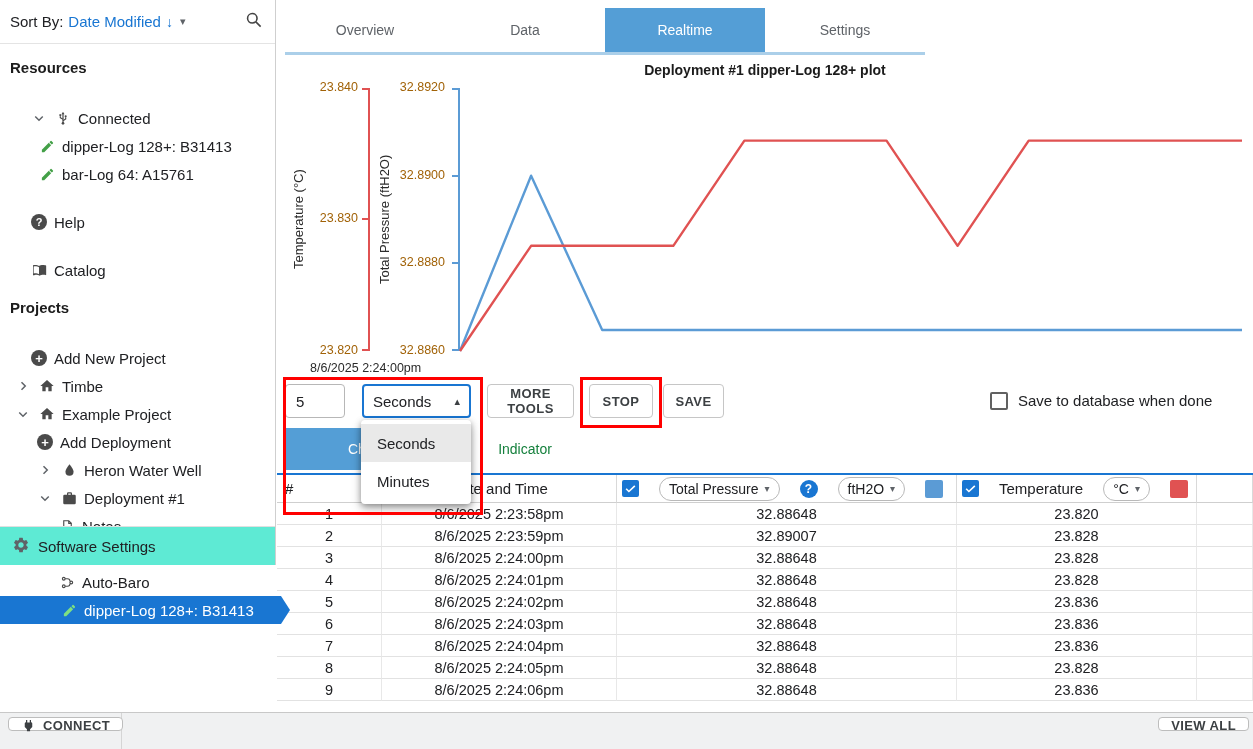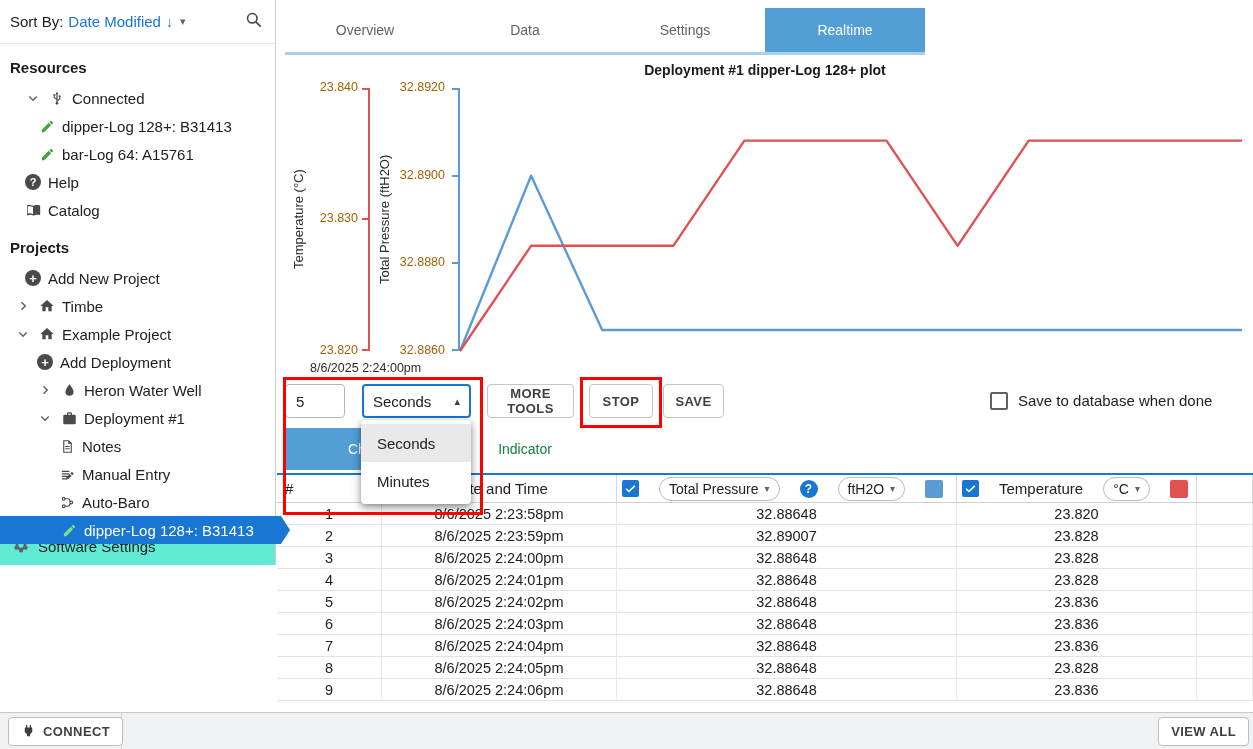--- a/index.html
+++ b/index.html
@@ -9,21 +9,21 @@
   .sidebar { position:absolute; left:0; top:0; width:276px; height:565px; background:#fff; border-right:1px solid #cfcfcf; }
   .sortbar { height:44px; display:flex; align-items:center; padding:0 12px 0 10px; border-bottom:1px solid #e4e4e4; gap:5px; }
   .sortbar .lab { font-size:15px; color:#202124; }
   .sortbar .val { font-size:15px; color:#1976d2; cursor:pointer; }
   .sortbar .dirarrow { color:#1976d2; font-size:14px; }
   .sortbar .caret { color:#5f6368; font-size:11px; margin-left:2px; }
   .sortbar .spacer { flex:1; }
   .section-header { font-size:15px; font-weight:bold; color:#1c1c1c; padding:15px 10px 8px; }
   .srow { height:28px; display:flex; align-items:center; gap:6px; font-size:15px; color:#202124; cursor:pointer; white-space:nowrap; }
   .srow .icon { width:18px; height:18px; display:flex; align-items:center; justify-content:center; flex:0 0 auto; }
-  .pl12{padding-left:24px;} .pl14{padding-left:14px;} .pl36{padding-left:36px;} .pl38{padding-left:38px;} .pl58{padding-left:58px;align-items:center;} .pl60{padding-left:60px;}
+  .pl12{padding-left:30px;margin-top:20px;} .pl14{padding-left:14px;} .pl36{padding-left:36px;} .pl38{padding-left:38px;} .pl58{padding-left:58px;align-items:center;} .pl60{padding-left:60px;}
   .srow.selected { background:#1976d2; color:#fff; width:290px; clip-path:polygon(0 0,281px 0,290px 50%,281px 100%,0 100%); position:relative; z-index:5; }
   .circle-help,.circle-add { width:16px; height:16px; border-radius:50%; background:#4a4a4a; color:#fff; font-size:11px; display:flex; align-items:center; justify-content:center; font-weight:bold; }
   .circle-add { font-size:13px; }
   .settings-row { position:absolute; left:0; bottom:0; width:100%; height:39px; border-top:1px solid #e0e0e0; display:flex; align-items:center; gap:8px; padding-left:12px; font-size:15px; color:#202124; cursor:pointer; background:#5eead4; }
 
   
   .main { position:absolute; left:277px; top:0; width:976px; height:712px; background:#fff; }
   .tabbar { position:absolute; left:8px; top:8px; width:640px; height:44px; display:flex; }
   .tab { flex:1; display:flex; align-items:center; justify-content:center; font-size:14px; color:#5f6368; cursor:pointer; }
   .tab.active { background:#549ed6; color:#fff; }
@@ -71,21 +71,21 @@
   .h-num { padding-left:8px; } .h-dt { justify-content:center; } .h-series { gap:20px; padding-left:5px; }
   .pill { border:1px solid #b9b9b9; border-radius:15px; padding:3px 9px; display:flex; align-items:center; gap:6px; font-size:14px; background:#fff; cursor:pointer; white-space:nowrap; }
   .pill .caret { font-size:10px; color:#5f6368; }
   .cb { width:17px; height:17px; border-radius:2px; background:#1976d2; display:flex; align-items:center; justify-content:center; cursor:pointer; flex:0 0 auto; }
   .swatch { width:18px; height:18px; border-radius:2px; cursor:pointer; flex:0 0 auto; }
   .qhelp { width:18px; height:18px; border-radius:50%; background:#1976d2; color:#fff; font-size:12px; font-weight:bold; display:flex; align-items:center; justify-content:center; cursor:pointer; flex:0 0 auto; }
   .temp-name { font-size:15px; }
 
   
   .bottombar { position:absolute; left:0; top:712px; width:1253px; height:37px; background:#f0f1f2; border-top:1px solid #c8c8c8; }
-  .bb-btn { position:absolute; top:4px; height:29px; background:#fff; border:1px solid #bdbdbd; border-radius:4px; display:flex; align-items:center; gap:7px; padding:0 12px; font-size:13px; font-weight:bold; color:#3c4043; letter-spacing:.4px; cursor:pointer; font-family:inherit; }
+  .bb-btn { position:absolute; top:4px; height:14px; background:#fff; border:1px solid #bdbdbd; border-radius:4px; display:flex; gap:7px; padding:0 12px; font-size:13px; font-weight:bold; color:#3c4043; letter-spacing:.4px; cursor:pointer; font-family:inherit; }
   #btn-connect { left:8px; } #btn-viewall { right:4px; }
   .bb-divider { position:absolute; left:121px; top:0; width:1px; height:100%; background:#d5d5d5; }
 
   
   .anno { position:absolute; border:3px solid #ff0000; z-index:100; pointer-events:none; }
   #anno1 { left:283px; top:377px; width:200px; height:138px; }
   #anno2 { left:580px; top:377px; width:82px; height:51px; }
 </style>
 </head>
 <body>
@@ -268,22 +268,22 @@
           <path d="M19.14 12.94c.04-.3.06-.61.06-.94 0-.32-.02-.64-.07-.94l2.03-1.58a.49.49 0 0 0 .12-.61l-1.92-3.32a.49.49 0 0 0-.59-.22l-2.39.96a7.03 7.03 0 0 0-1.62-.94l-.36-2.54a.484.484 0 0 0-.48-.41h-3.84c-.24 0-.43.17-.47.41l-.36 2.54c-.59.24-1.13.57-1.62.94l-2.39-.96a.484.484 0 0 0-.59.22L2.74 8.87c-.12.21-.08.47.12.61l2.03 1.58c-.05.3-.09.63-.09.94s.02.64.07.94l-2.03 1.58a.49.49 0 0 0-.12.61l1.92 3.32c.12.22.37.29.59.22l2.39-.96c.5.38 1.03.7 1.62.94l.36 2.54c.05.24.24.41.48.41h3.84c.24 0 .44-.17.47-.41l.36-2.54c.59-.24 1.13-.56 1.62-.94l2.39.96c.22.08.47 0 .59-.22l1.92-3.32c.12-.22.07-.47-.12-.61l-2.01-1.58zM12 15.6A3.61 3.61 0 0 1 8.4 12c0-1.98 1.62-3.6 3.6-3.6s3.6 1.62 3.6 3.6-1.62 3.6-3.6 3.6z"></path>
         </svg></span>
     <span>Software Settings</span>
   </div>
 </div>
 
 <div class="main">
   <div class="tabbar">
     <div class="tab">Overview</div>
     <div class="tab">Data</div>
+    <div class="tab active">Realtime</div>
     <div class="tab">Settings</div>
-    <div class="tab active">Realtime</div>
   </div>
   <div class="tab-underline"></div>
 
   <div class="chart-title">Deployment #1 dipper-Log 128+ plot</div>
   <div class="axis-label temp">Temperature (°C)</div>
   <div class="axis-label pres">Total Pressure (ftH2O)</div>
   <div class="ticks temp">
     <span class="t0">23.840</span>
     <span class="t1">23.830</span>
     <span class="t2">23.820</span>

